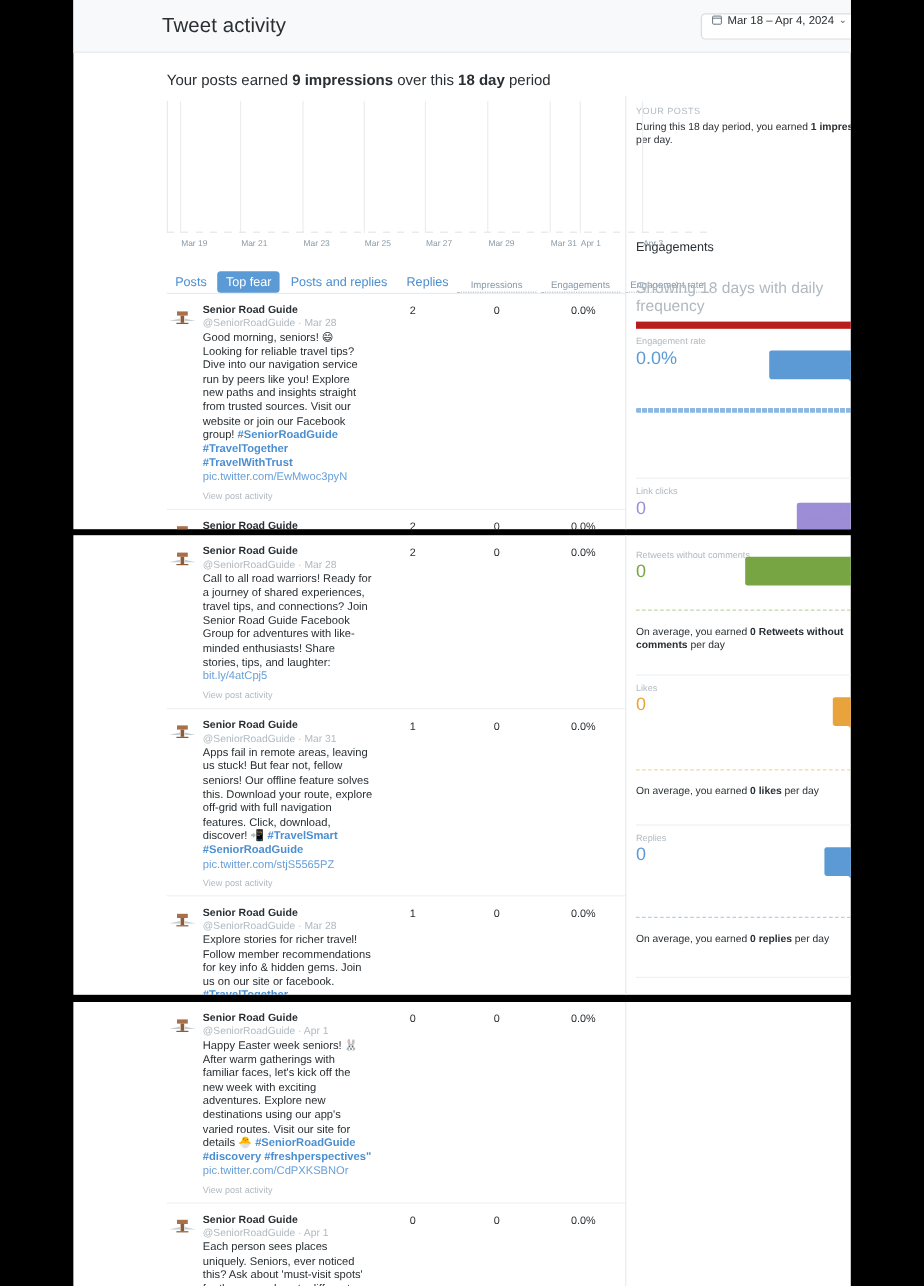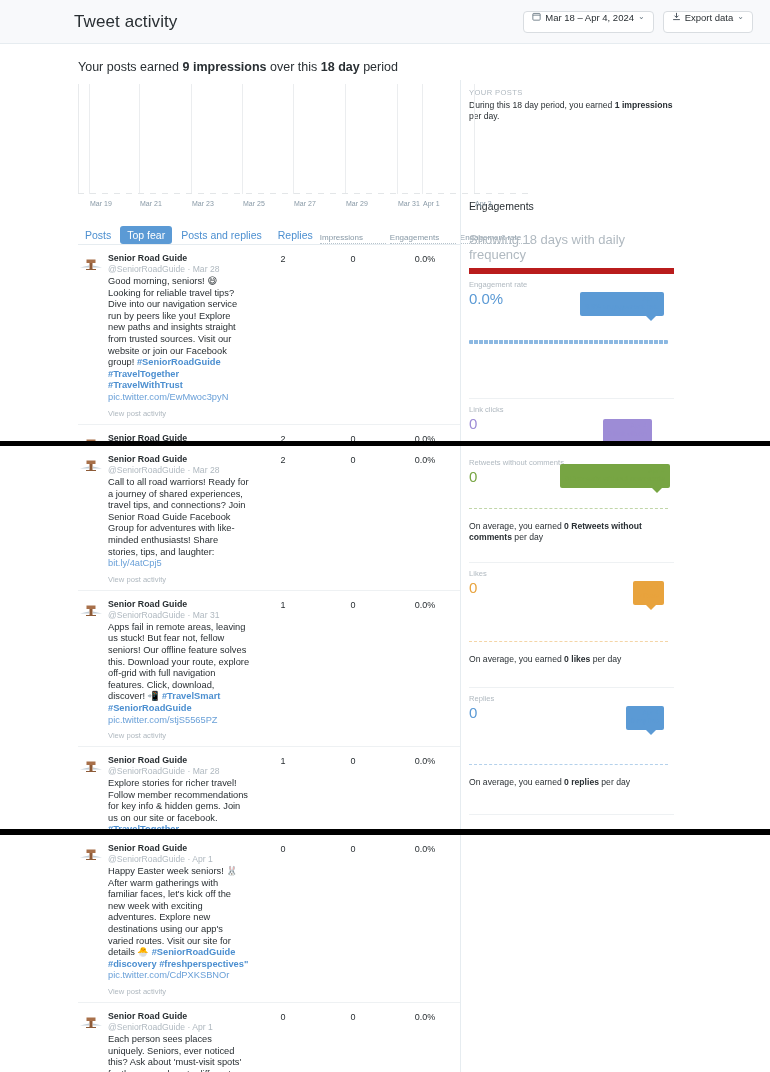--- a/index.html
+++ b/index.html
@@ -1,21 +1,21 @@
 <!DOCTYPE html>
 <html><head>
 <meta charset="utf-8">
 <style>
   html,body{margin:0;padding:0;background:#000;}
   body{
     font-family:"Liberation Sans","DejaVu Sans",sans-serif;
     -webkit-font-smoothing:antialiased;
   }
   #page{
-    width:770px;height:1072px;position:relative;overflow:hidden;
+    width:648px;height:1072px;position:relative;overflow:hidden;
     background:#000;margin:0 auto;
   }
   
   .band{position:absolute;left:0;width:770px;background:#fff;overflow:hidden;}
   .band1{top:0;height:441px;}
   .band2{top:446px;height:383px;}
   .band3{top:835px;height:237px;}
   .inner{position:absolute;left:0;top:0;width:770px;}
 
   
@@ -57,21 +57,21 @@
     background:repeating-linear-gradient(to right,#e3e6e8 0 6px,transparent 6px 12px);}
   .xlab{position:absolute;top:116px;font-size:7px;color:#8899a6;white-space:nowrap;}
 
   
   .tabs-row{display:flex;align-items:flex-end;border-bottom:1px solid #e6ecf0;
     height:26px;margin-top:6px;}
   .tab{font-size:10.5px;color:#4c8fd0;padding:3px 7px;border-radius:3px;
     cursor:pointer;white-space:nowrap;}
   .tab.active{background:#5b9ad5;color:#fff;}
   .metric-heads{margin-left:auto;display:flex;}
-  .mh{font-size:8px;color:#8899a6;text-align:left;
+  .mh{font-size:8px;color:#8899a6;text-align:center;
       border-bottom:1px dotted #b8c4cc;padding-bottom:1px;}
   .mh.c1{width:66px;}
   .mh.c2{width:66px;margin-left:4px;}
   .mh.c3{width:70px;margin-left:4px;}
 
   
   .tweet{display:flex;border-bottom:1px solid #eef1f3;padding:8px 0 6px 0;}
   .tweet:last-child{border-bottom:none;}
   .avatar{width:26px;height:26px;flex:none;margin-top:2px;
     display:flex;align-items:center;justify-content:center;}

